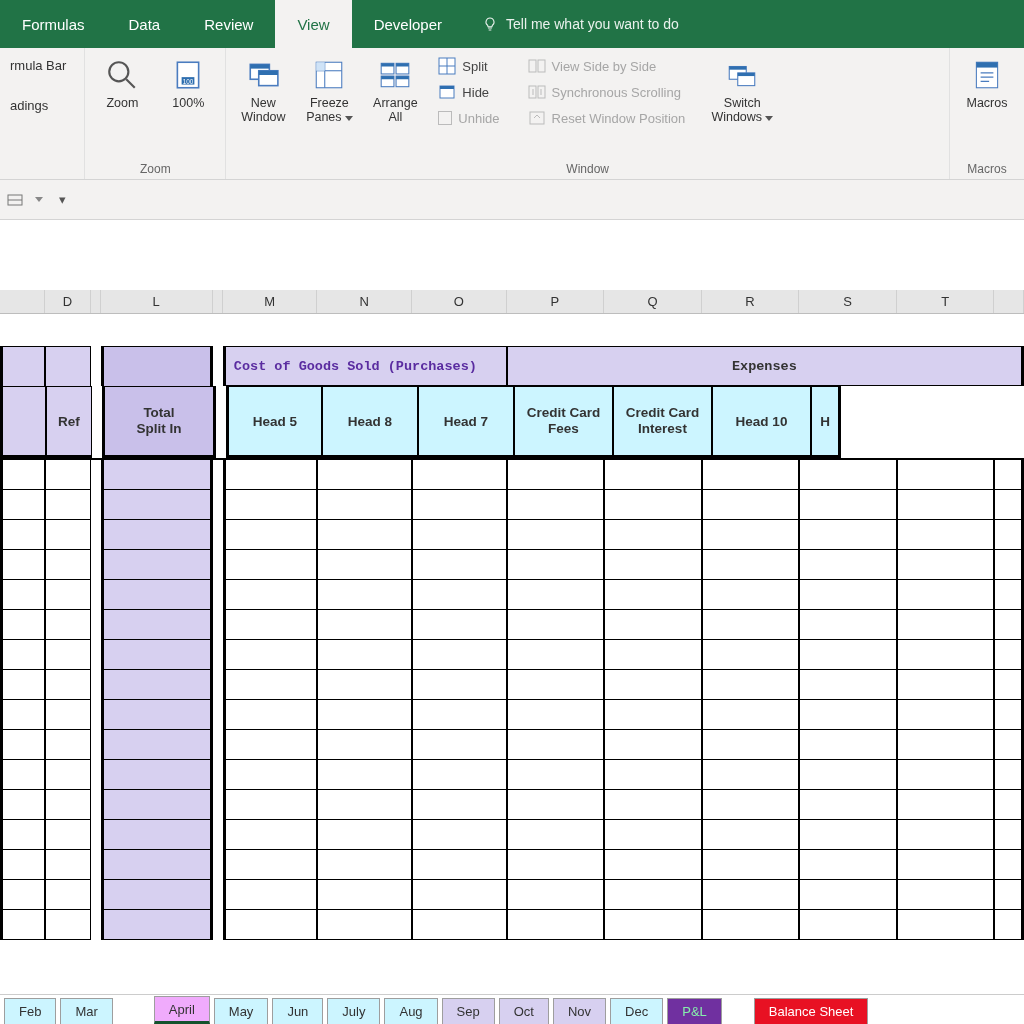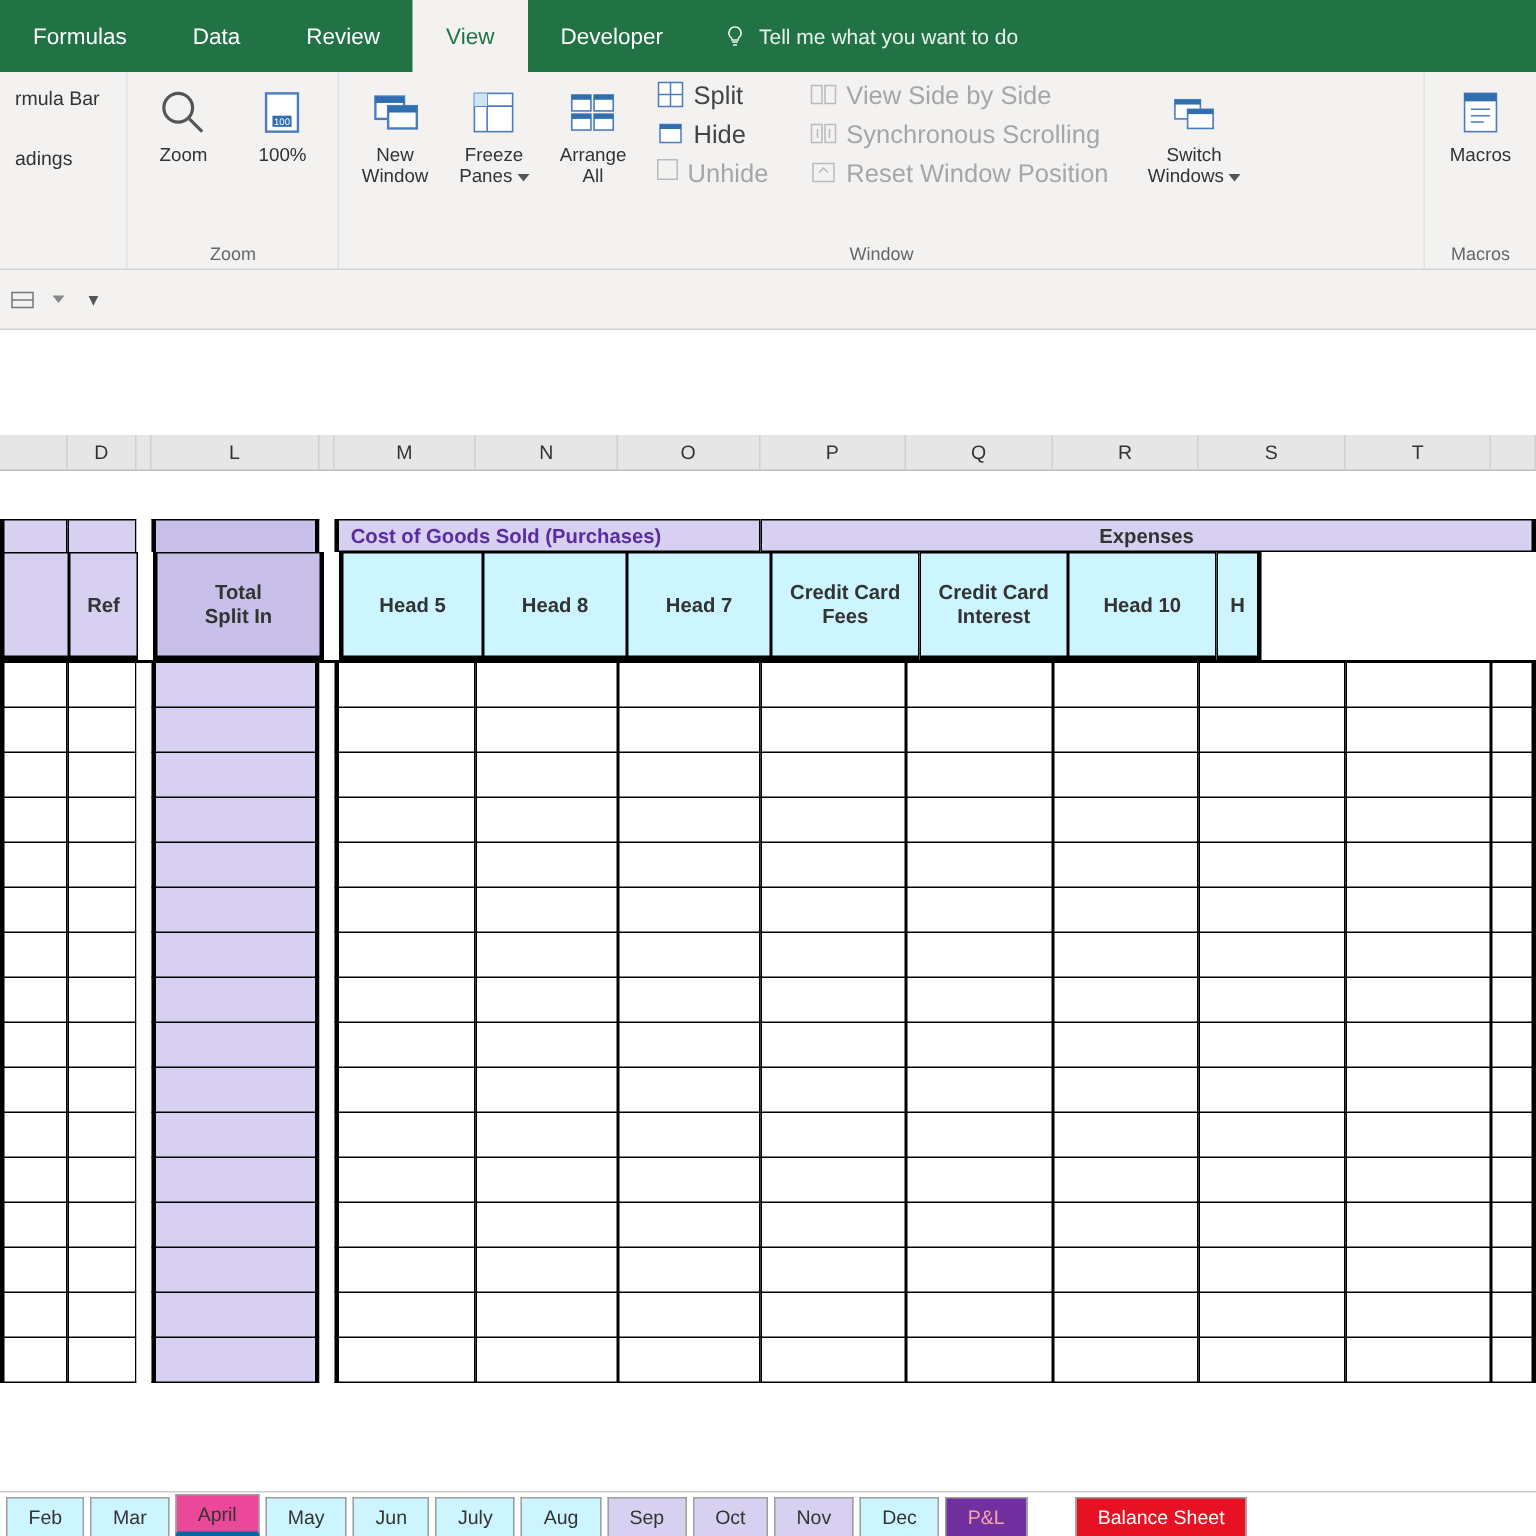--- a/index.html
+++ b/index.html
@@ -13,38 +13,38 @@
   .bulb { width: 16px; height: 16px; }
 
   
   .ribbon { background: #f3f2f1; border-bottom: 1px solid #d4d4d4; height: 132px; display: flex; }
   .rgroup { display: flex; flex-direction: column; border-right: 1px solid #e1e1e1; padding: 2px 6px 0 6px; }
   .rgroup-content { flex: 1; display: flex; align-items: flex-start; gap: 4px; }
   .rgroup-label { text-align: center; font-size: 12px; color: #666; padding: 2px 0 3px; }
   .bigbtn { display: flex; flex-direction: column; align-items: center; justify-content: flex-start; width: 62px; padding: 4px 2px 0; font-size: 12.5px; text-align: center; line-height: 1.15; cursor: pointer; }
   .bigbtn .ico { width: 34px; height: 34px; margin: 4px 0 4px; }
   .smallcol { display: flex; flex-direction: column; gap: 2px; padding: 4px 4px 0 4px; }
-  .smallbtn { display: flex; align-items: flex-start; gap: 6px; font-size: 17px; height: 24px; padding: 0 4px; color: #444; cursor: pointer; white-space: nowrap; }
+  .smallbtn { display: flex; align-items: center; gap: 6px; font-size: 13px; height: 24px; padding: 0 4px; color: #444; cursor: pointer; white-space: nowrap; }
   .smallbtn.disabled { color: #a6a6a6; cursor: default; }
   .smallbtn .sico { width: 18px; height: 18px; }
   .chkbox { width: 14px; height: 14px; border: 1px solid #777; display: inline-block; position: relative; }
   .chkbox.disabled { border-color: #bbb; }
   .left-clip { display: flex; flex-direction: column; justify-content: space-around; padding: 4px 12px 0 4px; }
   .left-clip .line { display:flex; align-items:center; gap:6px; font-size:13px; height:22px; }
 
   
   .qat { background: #f3f2f1; height: 40px; border-bottom: 1px solid #d4d4d4; display:flex; align-items:center; padding-left:6px; gap:8px; color:#555;}
   .qat .qico { width:18px; height:18px; }
 
   
   .sheet-wrap { position: absolute; top: 220px; left: 0; right: 0; bottom: 30px; overflow: hidden; background: #fff; }
   .colheaders { display: flex; height: 24px; background: #e6e6e6; border-bottom: 1px solid #bdbdbd; }
   .colheaders div { border-right: 1px solid #d0d0d0; text-align: center; font-size: 13px; color: #333; line-height: 24px; }
   .grid { position: relative; }
-  .hdr-row1 { display: flex; height: 22px; }
+  .hdr-row1 { display: flex; height: 40px; font-family: Liberation Mono, monospace; }
   .hdr-row2 { display: flex; height: 72px; }
   .block { border: 1px solid #000; display:flex; align-items:center; justify-content:center; font-weight: bold; font-size: 13.5px; }
   .lav { background: #d7d0f0; }
   .lav2 { background: #c9c0ea; }
   .cyan { background: #ccf5ff; }
   .thick-r { border-right-width: 3px; }
   .thick-l { border-left-width: 3px; }
   .thick-b { border-bottom-width: 3px; }
   .merge-gap { background: #fff; border: none; }
 
@@ -59,23 +59,23 @@
   .w-d      { width: 46px; }   
   .w-sep    { width: 10px; }
   .w-l      { width: 114px; }  
   .w-cogs   { width: 96px; }   
   .w-exp    { width: 99px; }   
   .w-last   { width: 30px; }   
 
   
   .sheettabs { position: absolute; bottom: 0; left: 0; right: 0; height: 30px; background: #fff; border-top: 1px solid #ccc; display: flex; align-items: flex-end; padding-left: 4px; gap: 4px; }
   .stab { height: 26px; padding: 0 14px; display:flex; align-items:center; border: 1px solid #9e9e9e; border-bottom: none; background: #ccf5ff; font-size: 13px; font-weight: 500; cursor: pointer; }
-  .stab.april { background: #ec4899; border-bottom: 3px solid #0369a1; height: 28px; }
+  .stab.april { background: #f0abfc; border-bottom: 3px solid #14532d; height: 28px; margin-left: 37px; }
   .stab.lav-t { background: #d7d0f0; }
-  .stab.pl { background: #7030a0; color: #fca5a5; }
+  .stab.pl { background: #7030a0; color: #86efac; }
   .stab.red { background: #e81123; color: #fff; margin-left: 28px; }
 
   .drop-tri { display:inline-block; margin-left:3px; border-left:4px solid transparent; border-right:4px solid transparent; border-top:5px solid #555; vertical-align: middle; }
   .drop-tri.light { border-top-color:#888; }
 </style>
 </head>
 <body>
 
 <div class="ribbon-tabs">
   <div class="ribbon-tab">Formulas</div>

